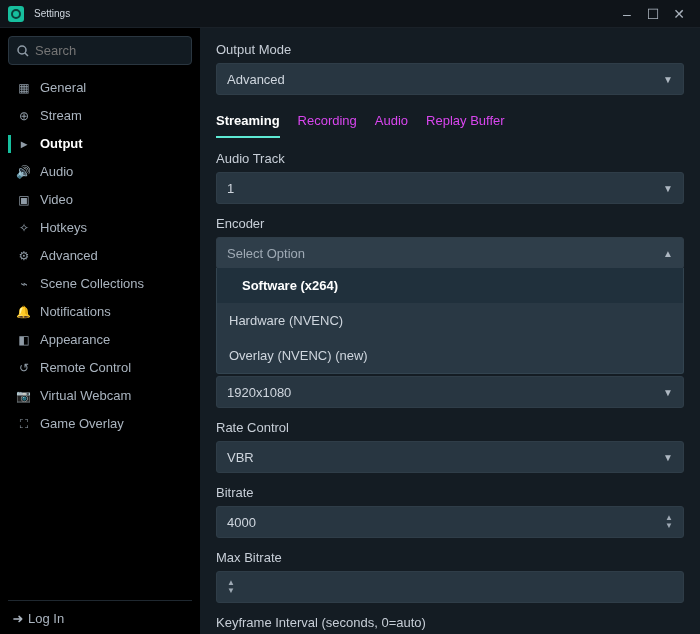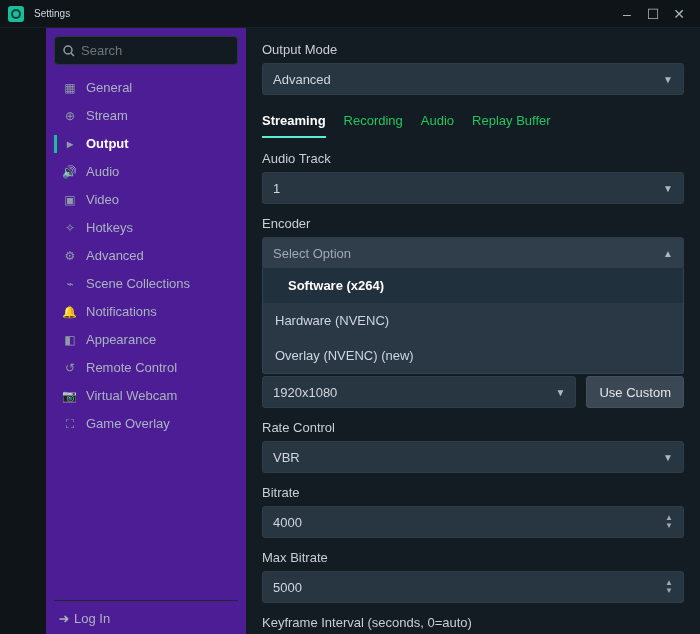--- a/index.html
+++ b/index.html
@@ -27,25 +27,24 @@
   }
   .titlebar .title { margin-left: 10px; font-size: 10px; color: #cfd6de; }
   .titlebar .spacer { flex: 1; }
   .winbtn { width: 26px; text-align: center; color: #aab3bd; font-size: 14px; cursor: pointer; }
   .body {
     display: flex;
     height: calc(634px - 28px);
   }
   .sidebar {
     width: 200px;
-    background: #4c1d95;
+    background: #000000;
     display: flex;
     flex-direction: column;
     padding: 8px;
-    margin-left: 46px;
   }
   .search {
     display: flex; align-items: center;
     background: #121b22;
     border: 1px solid #2a3640;
     border-radius: 4px;
     padding: 6px 8px;
     margin-bottom: 8px;
   }
   .search input {
@@ -108,21 +107,21 @@
     display:flex; flex-direction:column; font-size:8px; line-height:8px; color:#9faab5;
   }
   .tabs {
     display: flex; gap: 18px;
     margin: 18px 0 6px 0;
     border-bottom: 1px solid transparent;
   }
   .tab {
     padding-bottom: 8px;
     cursor: pointer;
-    color: #22c55e;
+    color: #d946ef;
   }
   .tab.active {
     color: #fff; font-weight: 600;
     border-bottom: 2px solid #5eead4;
   }
   .row {
     display: flex; gap: 10px; align-items: stretch;
   }
   .flex1 { flex: 1; }
   .btn {
@@ -279,43 +278,39 @@
         <div class="dd-item highlight">Software (x264)</div>
         <div class="dd-item">Hardware (NVENC)</div>
         <div class="dd-item">Overlay (NVENC) (new)</div>
       </div>
 
     <div class="row" style="margin-top:2px">
       <div class="select flex1">
         <span class="val">1920x1080</span>
         <span class="chev">▼</span>
       </div>
-      <div class="btn">
-        <span>Use Custom</span>
-      </div>
     </div>
 
     <div class="field-label">Rate Control</div>
     <div class="select">
       <span class="val">VBR</span>
       <span class="chev">▼</span>
     </div>
 
     <div class="field-label">Bitrate</div>
     <div class="numinput">
       <span class="val">4000</span>
       <div class="spin">
           <span>▲</span>
           <span>▼</span>
         </div>
     </div>
 
     <div class="field-label">Max Bitrate</div>
     <div class="numinput">
-      <span class="val">5000</span>
       <div class="spin">
           <span>▲</span>
           <span>▼</span>
         </div>
     </div>
 
     <div class="field-label">Keyframe Interval (seconds, 0=auto)</div>
 
   </div>
 </div>

